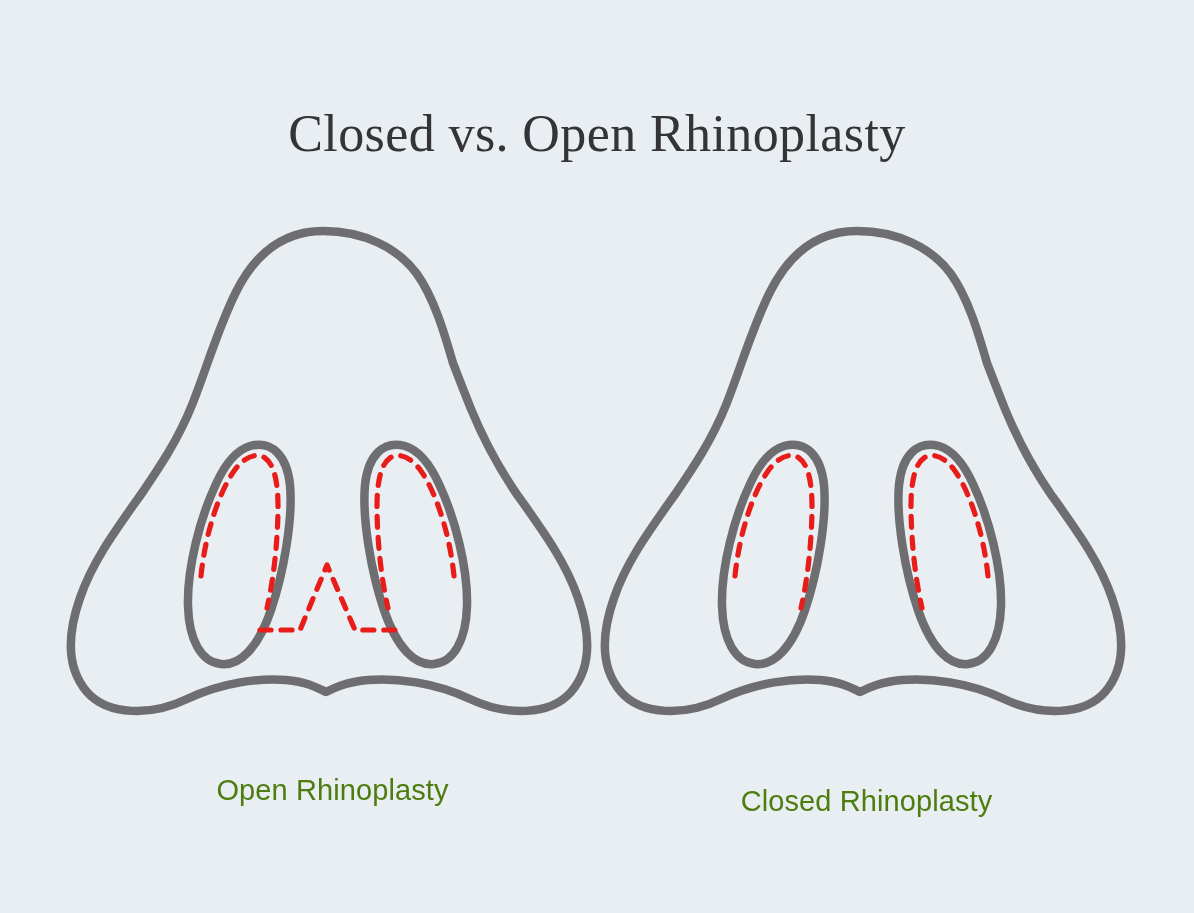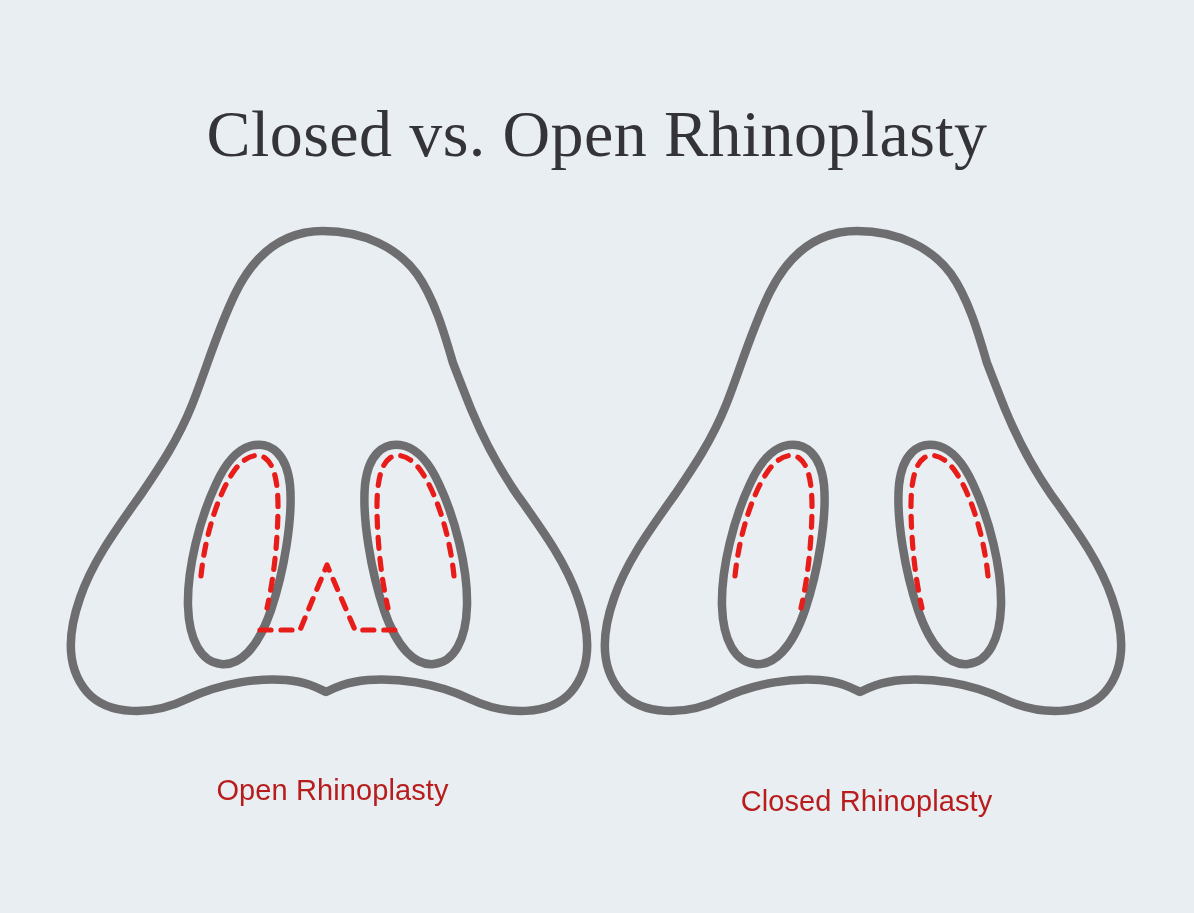--- a/index.html
+++ b/index.html
@@ -22,21 +22,21 @@
   }
 
   
   #page-title {
     position: absolute;
     left: 0;
     top: 88px;
     width: 1194px;
     text-align: center;
     font-family: "Liberation Serif", "DejaVu Serif", serif;
-    font-size: 66px;
+    font-size: 52px;
     line-height: 92px;
     font-weight: 400;
     color: #343438;
     letter-spacing: 0.4px;
     white-space: nowrap;
   }
 
   
   #figures {
     position: absolute;
@@ -80,21 +80,21 @@
   
   .figure-caption {
     position: absolute;
     top: 770px;
     width: 545px;
     text-align: center;
     font-family: "Liberation Sans", sans-serif;
     font-size: 29px;
     line-height: 40px;
     font-weight: 400;
-    color: #b91c1c;
+    color: #4d7c0f;
     letter-spacing: 0.1px;
     white-space: nowrap;
   }
   #caption-open   { left: 60px; }
   #caption-closed { left: 594px; margin-top: 11px; }
 </style>
 </head>
 <body>
 
 <div id="stage">

